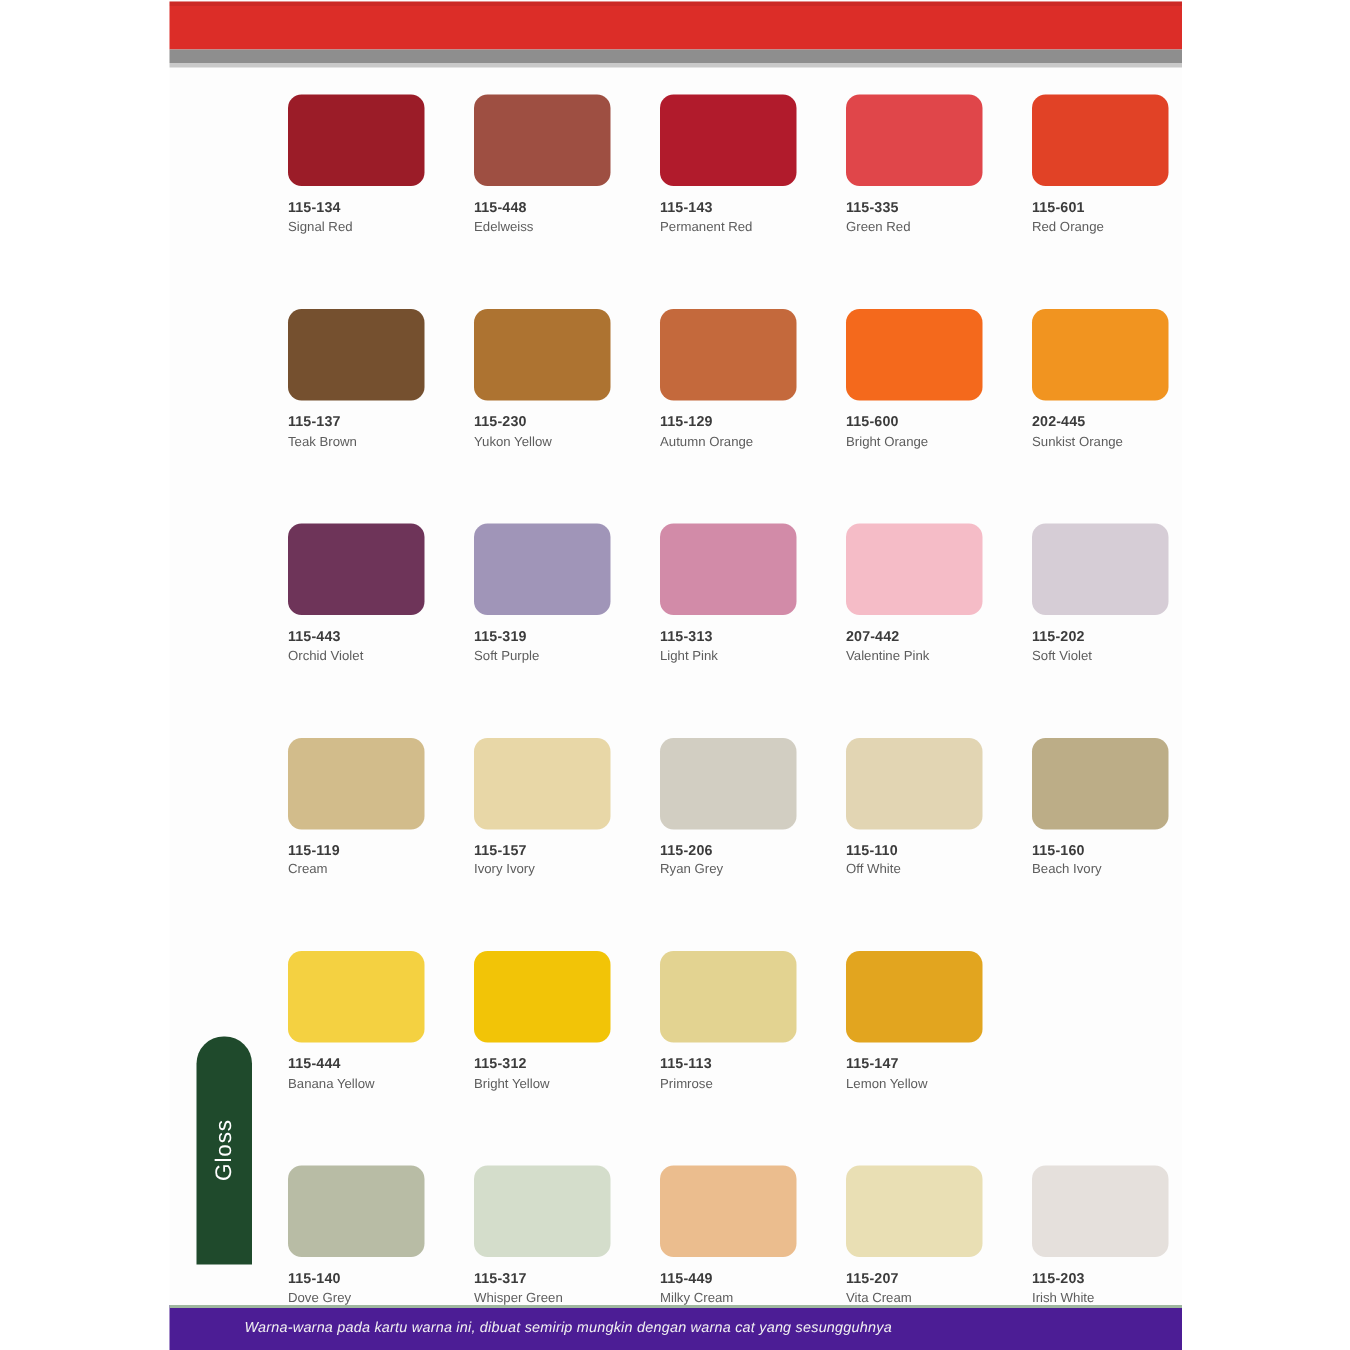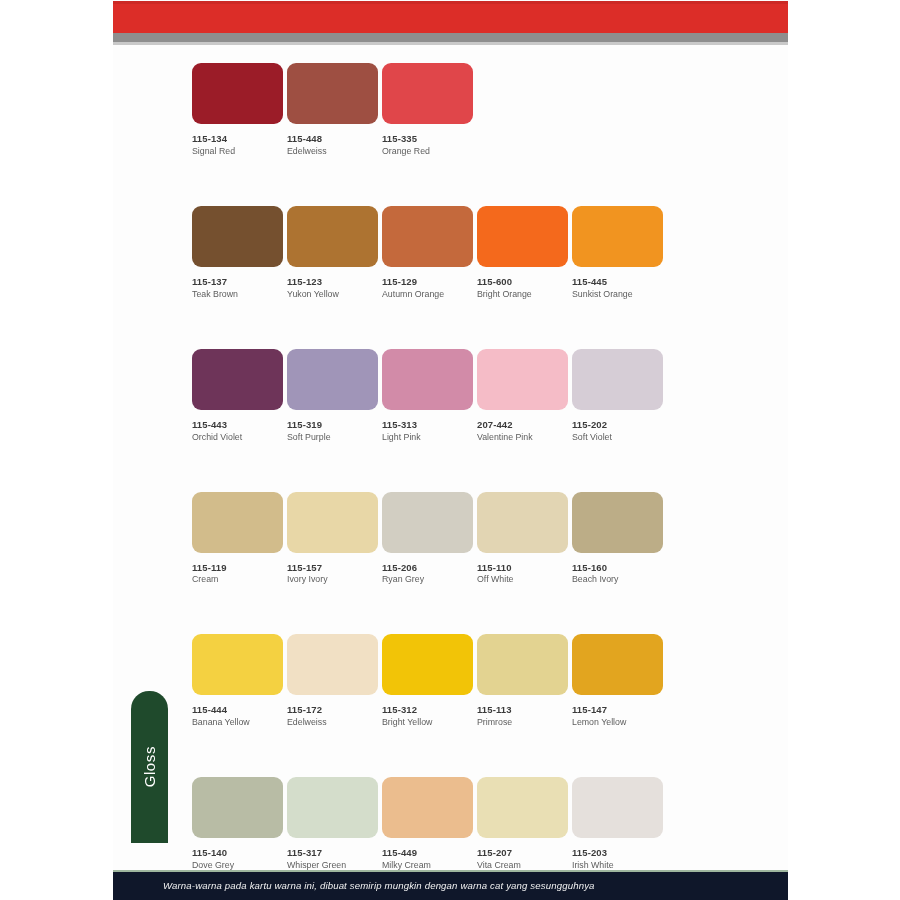--- a/index.html
+++ b/index.html
@@ -70,21 +70,21 @@
   }
   
   .grid {
     position: absolute;
     left: 192px; top: 63px;
     width: 528px;
   }
   .row {
     display: grid;
     grid-template-columns: repeat(5, 91px);
-    column-gap: 4px;
+    column-gap: 33px;
     margin-bottom: 49px;
   }
   .cell { width: 91px; }
   .chip {
     width: 91px; height: 61px;
     border-radius: 9px;
   }
   .code {
     margin-top: 9px;
     font-size: 9.5px;
@@ -97,21 +97,21 @@
     margin-top: 1px;
     font-size: 8.8px;
     color: #5d5d5d;
     line-height: 1.25;
   }
   
   .footer {
     position: absolute;
     left: 113px; top: 870px;
     width: 675px; height: 30px;
-    background: #0f172a;
+    background: #4c1d95;
   }
   .footer::before {
     content: "";
     position: absolute; left: 0; top: 0;
     width: 100%; height: 2px;
     background: #9fb79f;
   }
   .footer-text {
     position: absolute;
     left: 50px; top: 0;
@@ -145,49 +145,59 @@
           <div class="chip" style="background: rgb(155, 28, 40);"></div>
           <div class="code">115-134</div>
           <div class="cname">Signal Red</div>
         </div>
         <div class="cell">
           <div class="chip" style="background: rgb(158, 79, 66);"></div>
           <div class="code">115-448</div>
           <div class="cname">Edelweiss</div>
         </div>
         <div class="cell">
+          <div class="chip" style="background: rgb(177, 27, 44);"></div>
+          <div class="code">115-143</div>
+          <div class="cname">Permanent Red</div>
+        </div>
+        <div class="cell">
           <div class="chip" style="background: rgb(224, 70, 74);"></div>
           <div class="code">115-335</div>
-          <div class="cname">Orange Red</div>
+          <div class="cname">Green Red</div>
+        </div>
+        <div class="cell">
+          <div class="chip" style="background: rgb(225, 66, 38);"></div>
+          <div class="code">115-601</div>
+          <div class="cname">Red Orange</div>
         </div>
       </div>
       <div class="row">
         <div class="cell">
           <div class="chip" style="background: rgb(117, 80, 47);"></div>
           <div class="code">115-137</div>
           <div class="cname">Teak Brown</div>
         </div>
         <div class="cell">
           <div class="chip" style="background: rgb(173, 115, 49);"></div>
-          <div class="code">115-123</div>
+          <div class="code">115-230</div>
           <div class="cname">Yukon Yellow</div>
         </div>
         <div class="cell">
           <div class="chip" style="background: rgb(196, 105, 60);"></div>
           <div class="code">115-129</div>
           <div class="cname">Autumn Orange</div>
         </div>
         <div class="cell">
           <div class="chip" style="background: rgb(244, 105, 28);"></div>
           <div class="code">115-600</div>
           <div class="cname">Bright Orange</div>
         </div>
         <div class="cell">
           <div class="chip" style="background: rgb(241, 148, 32);"></div>
-          <div class="code">115-445</div>
+          <div class="code">202-445</div>
           <div class="cname">Sunkist Orange</div>
         </div>
       </div>
       <div class="row">
         <div class="cell">
           <div class="chip" style="background: rgb(110, 52, 89);"></div>
           <div class="code">115-443</div>
           <div class="cname">Orchid Violet</div>
         </div>
         <div class="cell">
@@ -238,25 +248,20 @@
           <div class="cname">Beach Ivory</div>
         </div>
       </div>
       <div class="row">
         <div class="cell">
           <div class="chip" style="background: rgb(244, 209, 65);"></div>
           <div class="code">115-444</div>
           <div class="cname">Banana Yellow</div>
         </div>
         <div class="cell">
-          <div class="chip" style="background: rgb(241, 224, 196);"></div>
-          <div class="code">115-172</div>
-          <div class="cname">Edelweiss</div>
-        </div>
-        <div class="cell">
           <div class="chip" style="background: rgb(242, 196, 7);"></div>
           <div class="code">115-312</div>
           <div class="cname">Bright Yellow</div>
         </div>
         <div class="cell">
           <div class="chip" style="background: rgb(227, 211, 145);"></div>
           <div class="code">115-113</div>
           <div class="cname">Primrose</div>
         </div>
         <div class="cell">

